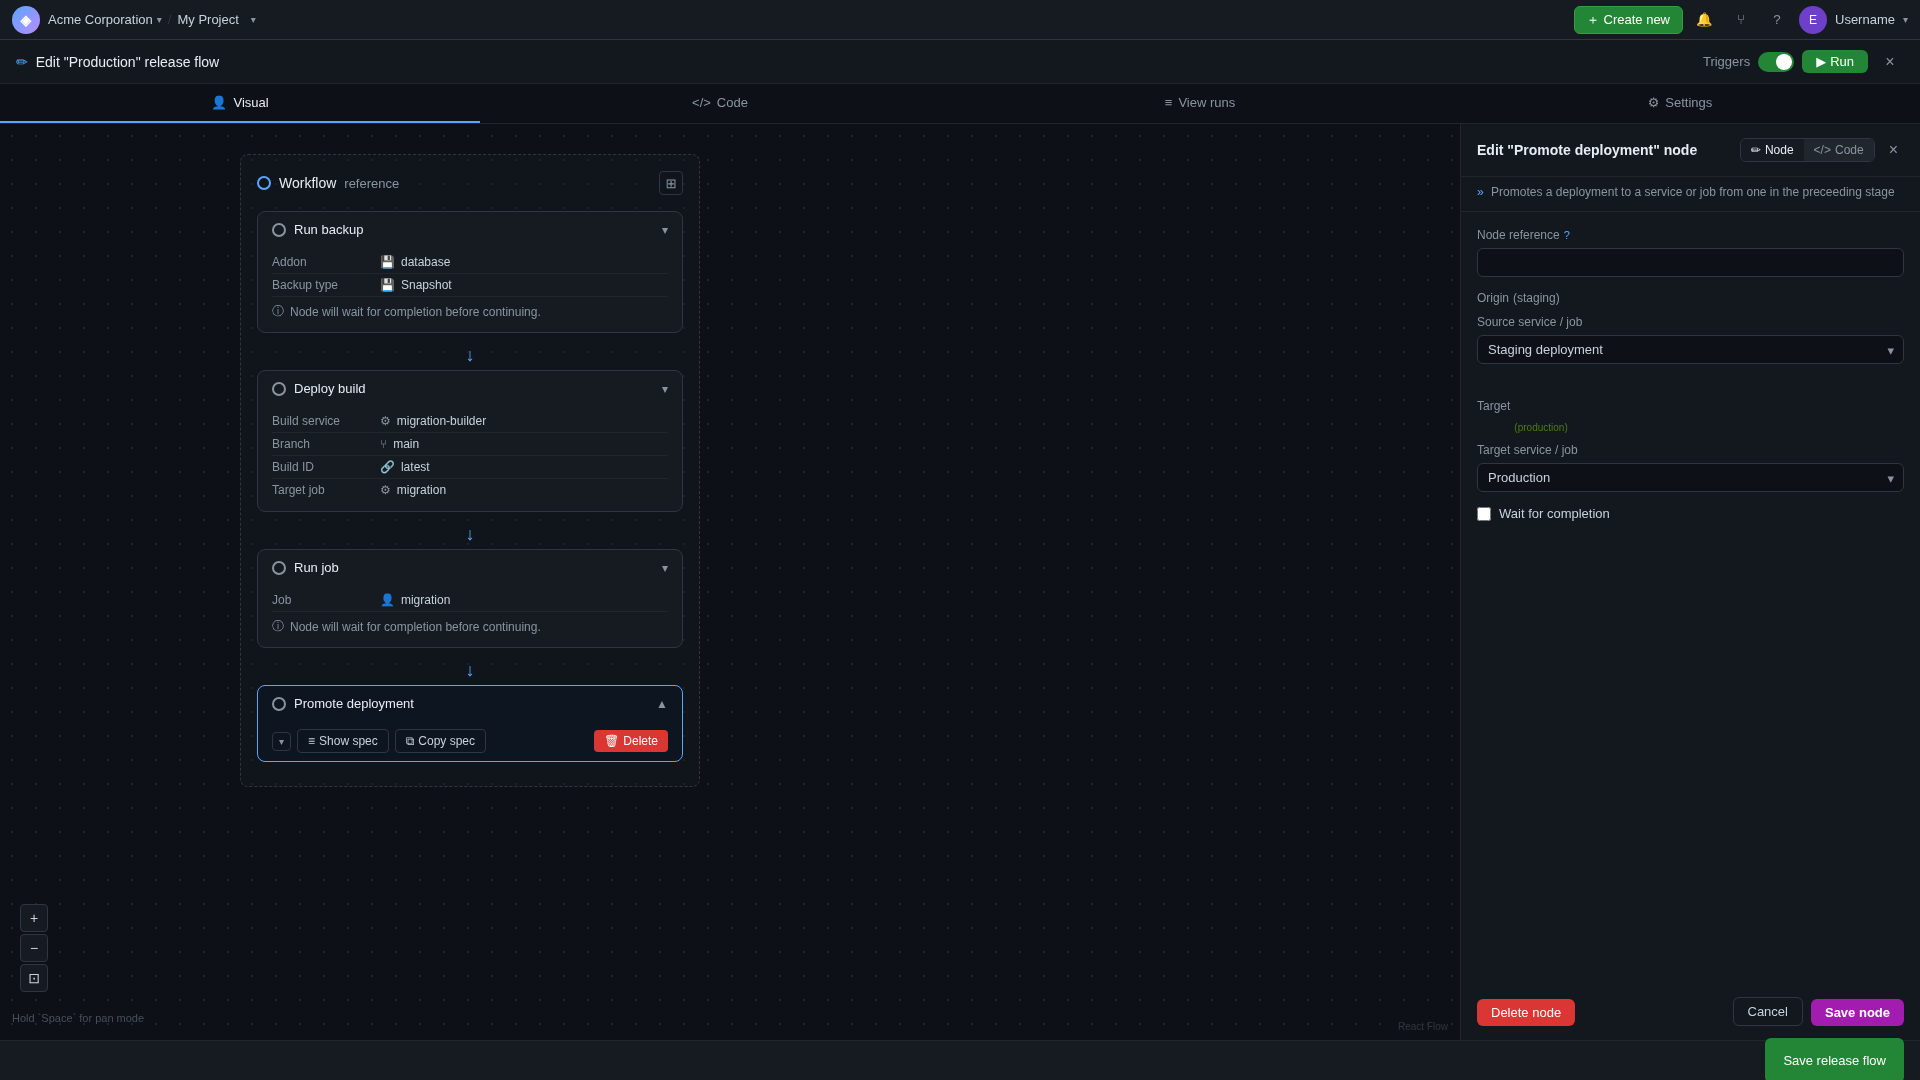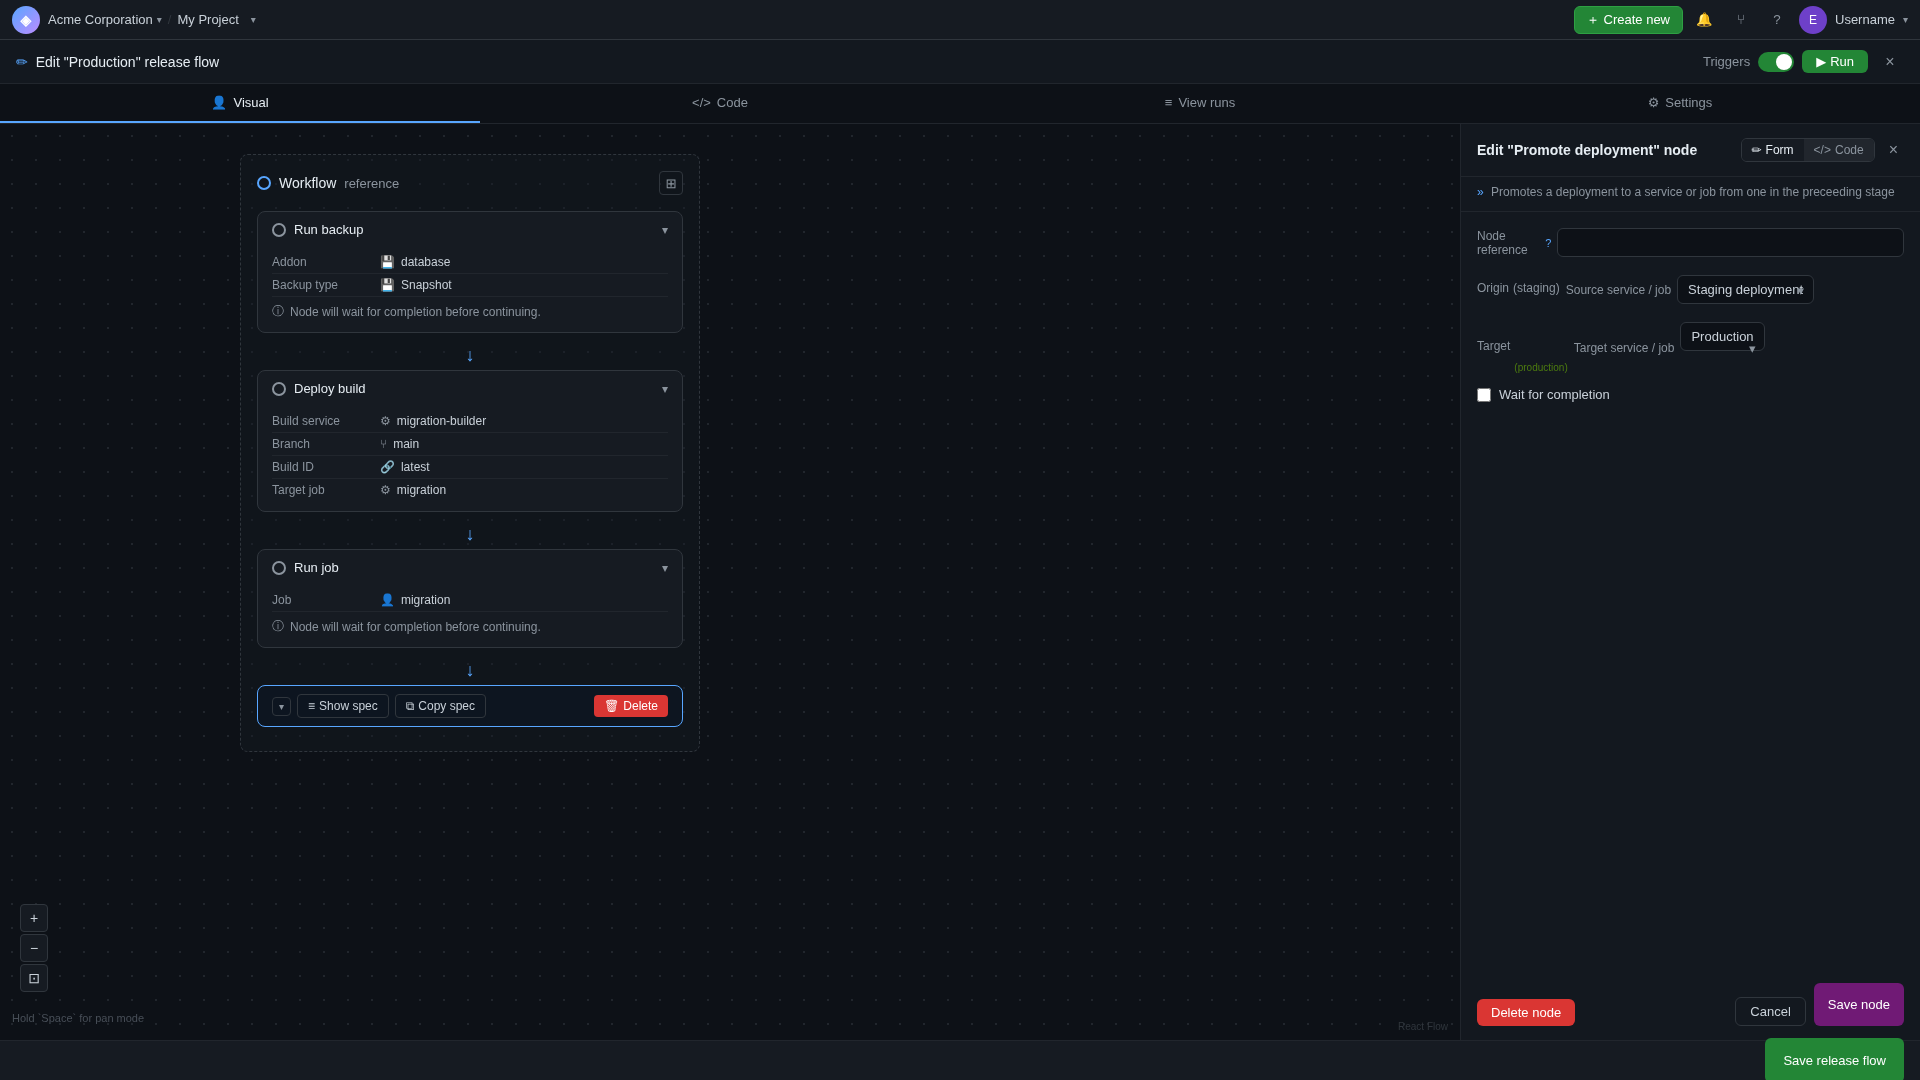--- a/index.html
+++ b/index.html
@@ -303,21 +303,21 @@
       background: transparent; border: none; color: #8b949e;
       cursor: pointer; font-size: 16px; padding: 2px 6px;
     }
     .panel-desc {
       padding: 8px 16px 12px;
       color: #8b949e; font-size: 12px;
       border-bottom: 1px solid #21262d;
     }
     .panel-desc .arrow { color: #58a6ff; margin-right: 4px; }
     .panel-body { padding: 16px; display: flex; flex-direction: column; gap: 14px; }
-    .field-group { display: flex; gap: 6px; }
+    .field-group { display: flex; flex-direction: column; gap: 6px; }
     .field-label {
       color: #8b949e; font-size: 12px;
       display: flex; align-items: center; gap: 4px;
     }
     .field-label .info-icon { color: #58a6ff; font-size: 11px; cursor: pointer; }
     .field-input {
       background: #0d1117; border: 1px solid #30363d;
       border-radius: 6px; padding: 6px 10px;
       color: #c9d1d9; font-size: 13px; width: 100%;
       outline: none;
@@ -351,23 +351,23 @@
       border-radius: 6px; padding: 6px 14px;
       cursor: pointer; font-size: 13px; font-weight: 500;
     }
     .footer-spacer { flex: 1; }
     .btn-cancel {
       background: transparent; border: 1px solid #30363d;
       color: #c9d1d9; border-radius: 6px; padding: 6px 14px;
       cursor: pointer; font-size: 13px;
     }
     .btn-save-node {
-      background: #701a75; border: none; color: white;
-      border-radius: 6px; padding: 14px 14px;
-      cursor: pointer; font-size: 13px; font-weight: 400;
+      background: #a21caf; border: none; color: white;
+      border-radius: 6px; padding: 6px 14px;
+      cursor: pointer; font-size: 13px; font-weight: 700;
     }
 
     
     .bottom-bar {
       position: fixed; bottom: 0; left: 0; right: 0;
       height: 40px;
       background: #161b22;
       border-top: 1px solid #21262d;
       display: flex; align-items: center; justify-content: flex-end;
       padding: 0 16px;
@@ -547,20 +547,25 @@
             <div class="node-info-row">
               <span>ⓘ</span>
               <span>Node will wait for completion before continuing.</span>
             </div>
           </div>
         </div>
 
         <div class="connector">↓</div>
 
         <div class="node-card-expanded">
+          <div class="node-expanded-header">
+            <div class="node-radio"></div>
+            <span class="node-title">Promote deployment</span>
+            <span class="node-chevron">▲</span>
+          </div>
           <div class="node-expanded-actions">
             <button class="chevron-btn">▾</button>
             <button class="btn-show-spec">
               <span>≡</span>
               <span>Show spec</span>
             </button>
             <button class="btn-copy-spec">
               <span>⧉</span>
               <span>Copy spec</span>
             </button>
@@ -582,21 +587,21 @@
     <span class="canvas-hint">Hold `Space` for pan mode</span>
     <span class="react-flow-label">React Flow</span>
   </div>
 
   <div class="right-panel">
     <div class="panel-header">
       <span class="panel-title">Edit "Promote deployment" node</span>
       <div class="panel-tab-group">
         <button class="panel-tab active">
           <span>✏</span>
-          <span>Form</span>
+          <span>Node</span>
         </button>
         <button class="panel-tab">
           <span>&lt;/&gt;</span>
           <span>Code</span>
         </button>
       </div>
       <button class="btn-close-panel">×</button>
     </div>
 
     <div class="panel-desc">

